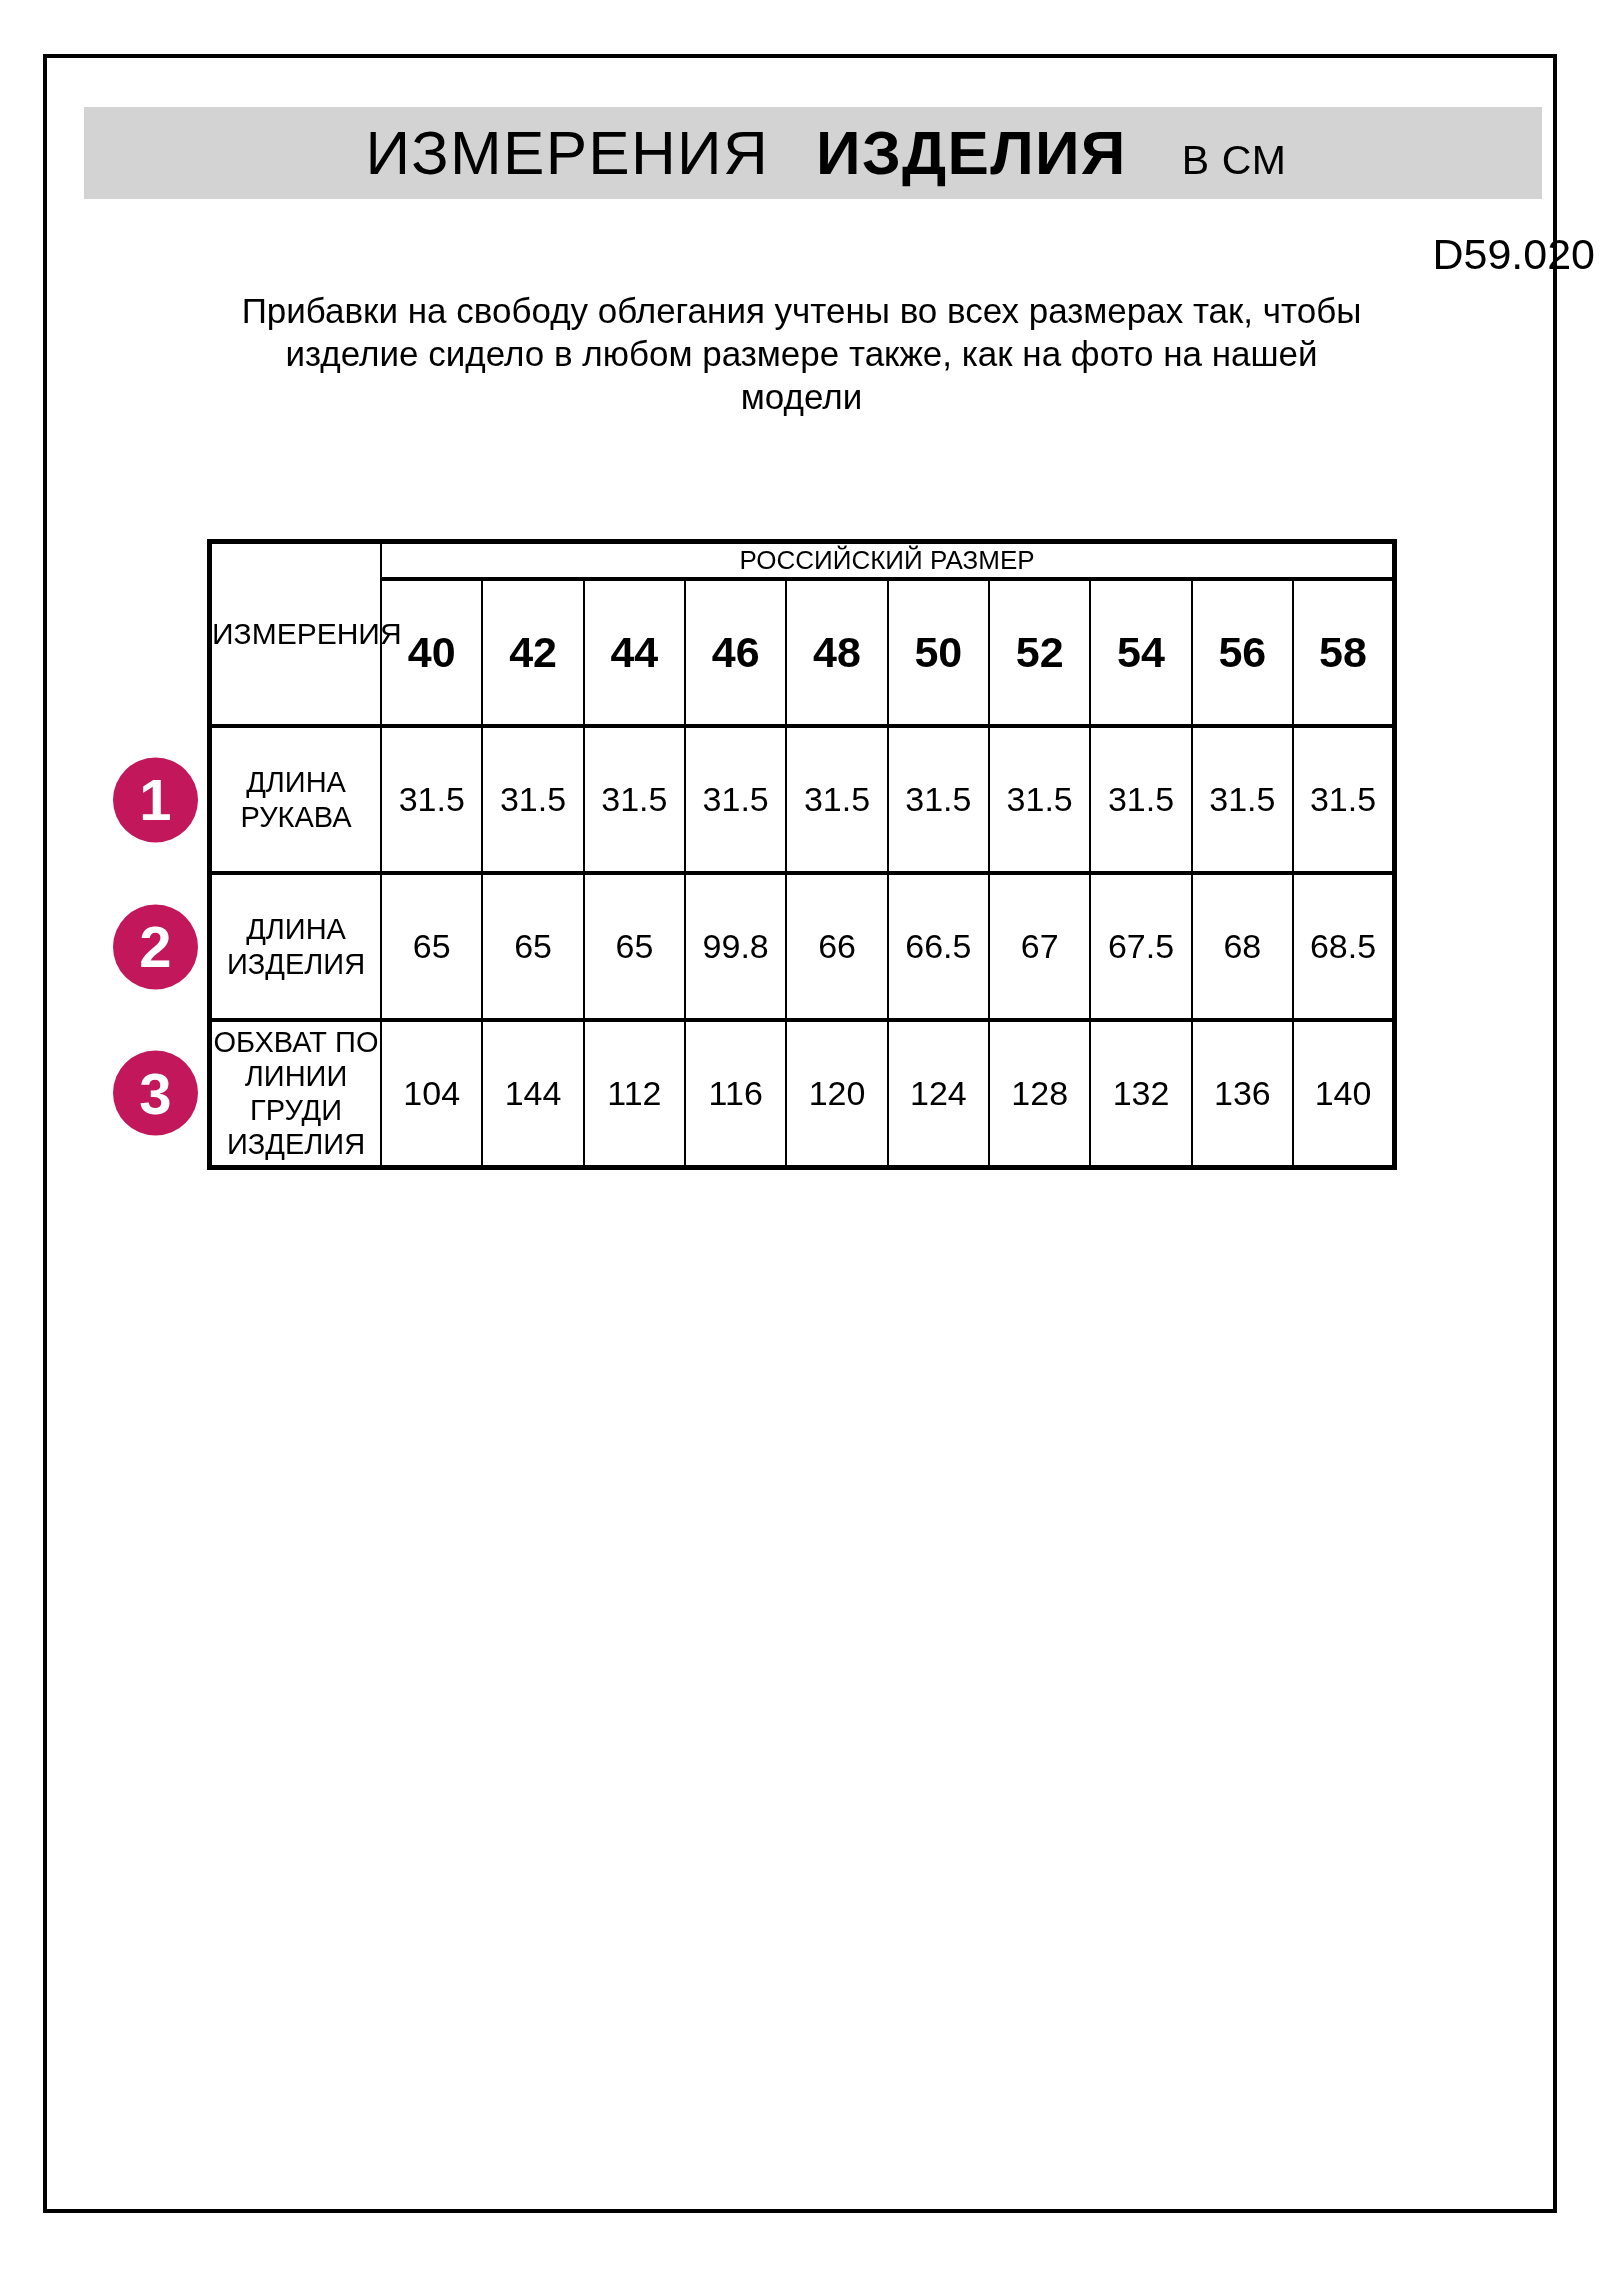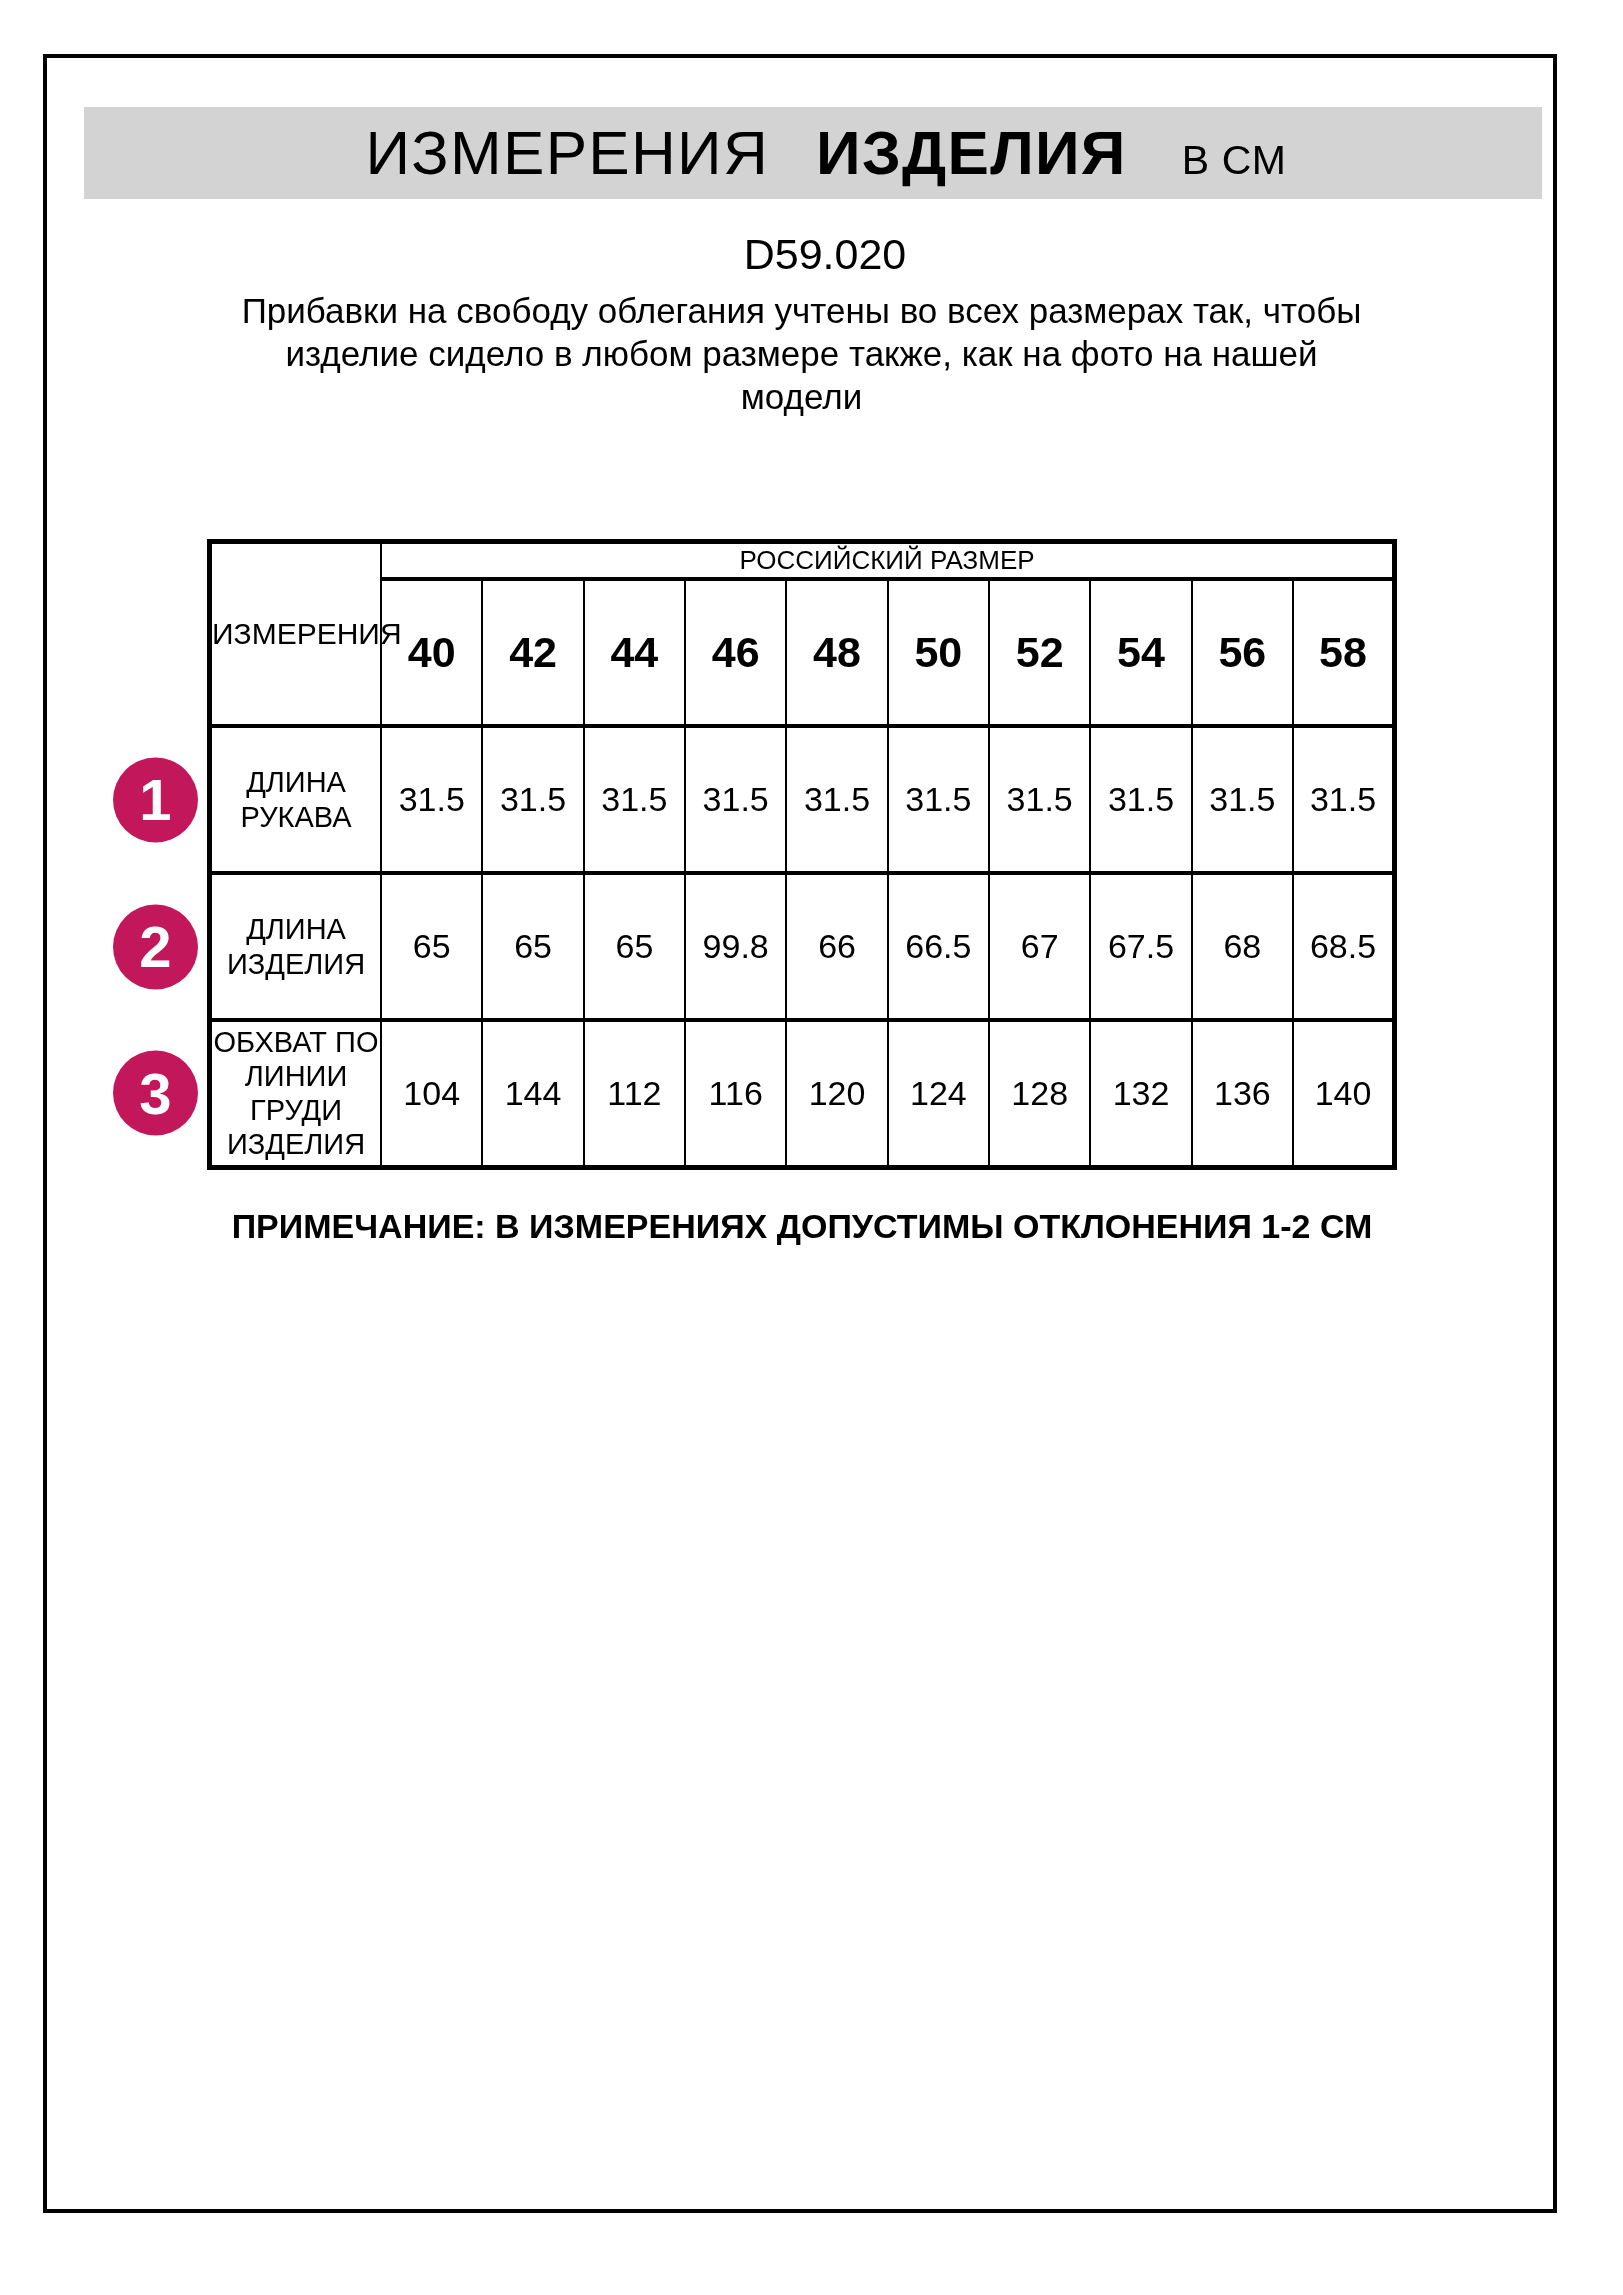--- a/index.html
+++ b/index.html
@@ -23,22 +23,22 @@
     background:var(--banner-bg,#d3d3d3);
     text-align:center;
     line-height:92px;
     white-space:nowrap;
     padding-left:26px;
   }
   .title-word1{font-size:62px;letter-spacing:1.3px;}
   .title-word2{font-size:62px;font-weight:bold;margin-left:47px;letter-spacing:1.3px;}
   .title-units{font-size:41px;margin-left:55px;letter-spacing:0.7px;}
   .product-code{
-    position:absolute;left:49px;top:230px;width:1552px;
-    text-align:center;font-size:43px;
+    position:absolute;left:43px;top:230px;width:1552px;
+    text-align:right;font-size:43px;
   }
   .description{
     position:absolute;left:216px;top:289px;width:1171px;
     text-align:center;font-size:35px;line-height:43px;
   }
   .description div{white-space:nowrap;}
   table.size-table{
     position:absolute;left:207px;top:539px;
     border-collapse:collapse;table-layout:fixed;
     width:1190px;
@@ -164,16 +164,15 @@
           <td class="value">120</td>
           <td class="value">124</td>
           <td class="value">128</td>
           <td class="value">132</td>
           <td class="value">136</td>
           <td class="value">140</td>
         </tr>
       </tbody>
   </table>
 
-  <div class="note">ПРИМЕЧАНИЕ: В ИЗМЕРЕНИЯХ ДОПУСТИМЫ ОТКЛОНЕНИЯ 1-2 СМ</div>
 
 </div>
 
 
 </body></html>

